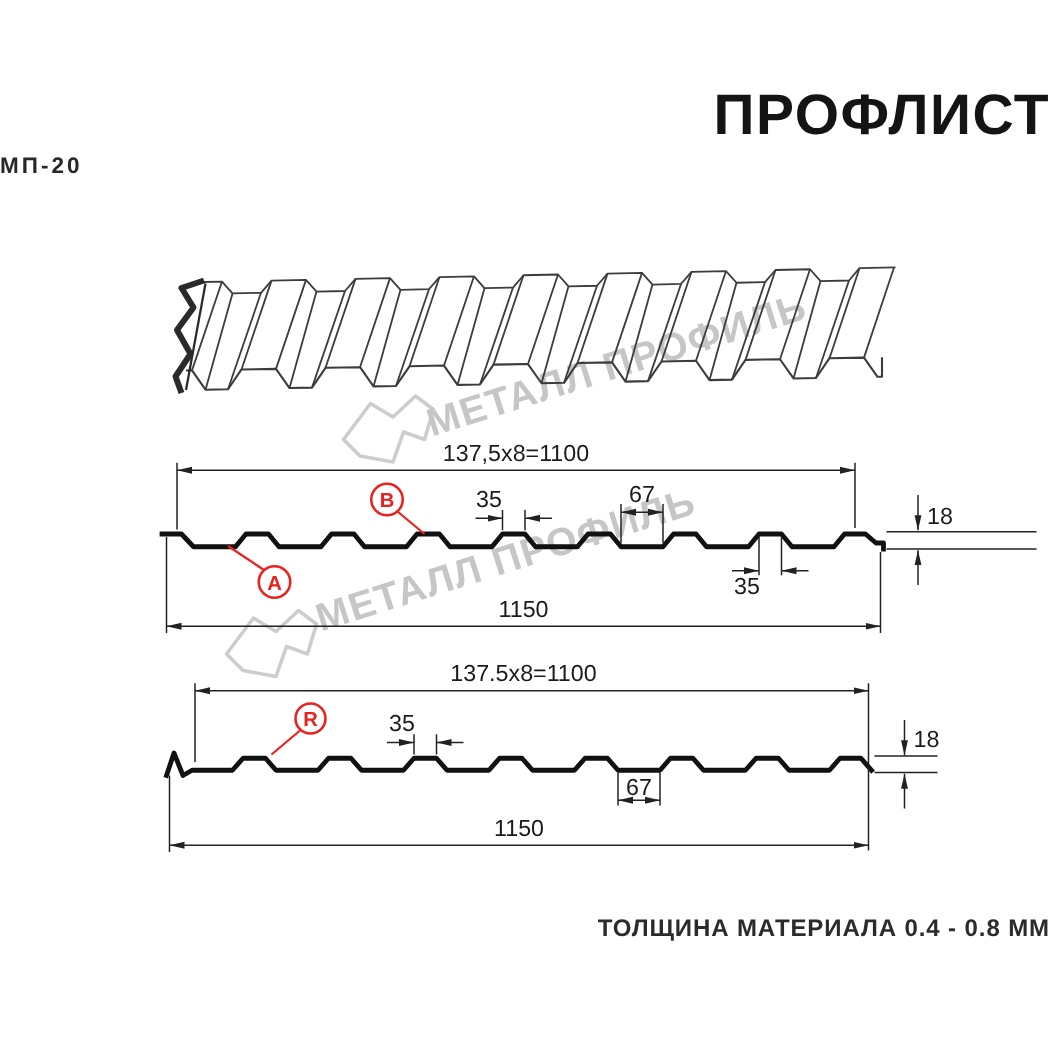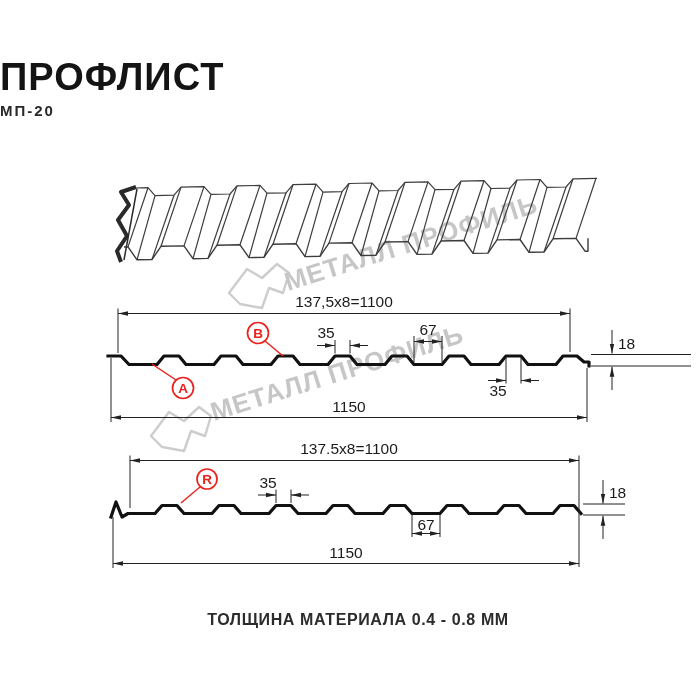--- a/index.html
+++ b/index.html
@@ -1,22 +1,22 @@
 <!DOCTYPE html>
 <html><head>
 <meta charset="utf-8">
 <style>
   html,body{margin:0;padding:0;background:#fff;}
   body{width:700px;height:700px;position:relative;overflow:hidden;
        font-family:"Liberation Sans",sans-serif;}
-  .page-title{position:absolute;top:56px;left:0;right:0;text-align:left;
+  .page-title{position:absolute;top:56px;left:0;right:0;text-align:right;
        font-size:38px;font-weight:700;letter-spacing:1px;color:#141414;}
   .product-code{position:absolute;top:102px;left:0;right:0;text-align:left;
        font-size:15px;font-weight:700;letter-spacing:2px;color:#282828;}
-  .thickness-note{position:absolute;top:611px;left:16px;right:0;text-align:center;
+  .thickness-note{position:absolute;top:611px;left:16px;right:0;text-align:right;
        font-size:16px;font-weight:700;letter-spacing:0.6px;color:#2b2b2b;}
   svg{position:absolute;top:0;left:0;}
   svg text{font-family:"Liberation Sans",sans-serif;}
   .dim{font-size:15.5px;fill:#1b1b1b;}
   .dimline{stroke:#222;stroke-width:1;fill:none;}
   .ext{stroke:#222;stroke-width:1;fill:none;}
   .prof{stroke:#111;stroke-width:3.2;fill:none;stroke-linejoin:round;stroke-linecap:square;}
   .red-lbl{font-size:13.5px;font-weight:700;fill:#e9221e;}
   .red-circ{stroke:#e9221e;stroke-width:1.7;fill:none;}
   .red-lead{stroke:#e9221e;stroke-width:1.5;fill:none;}

